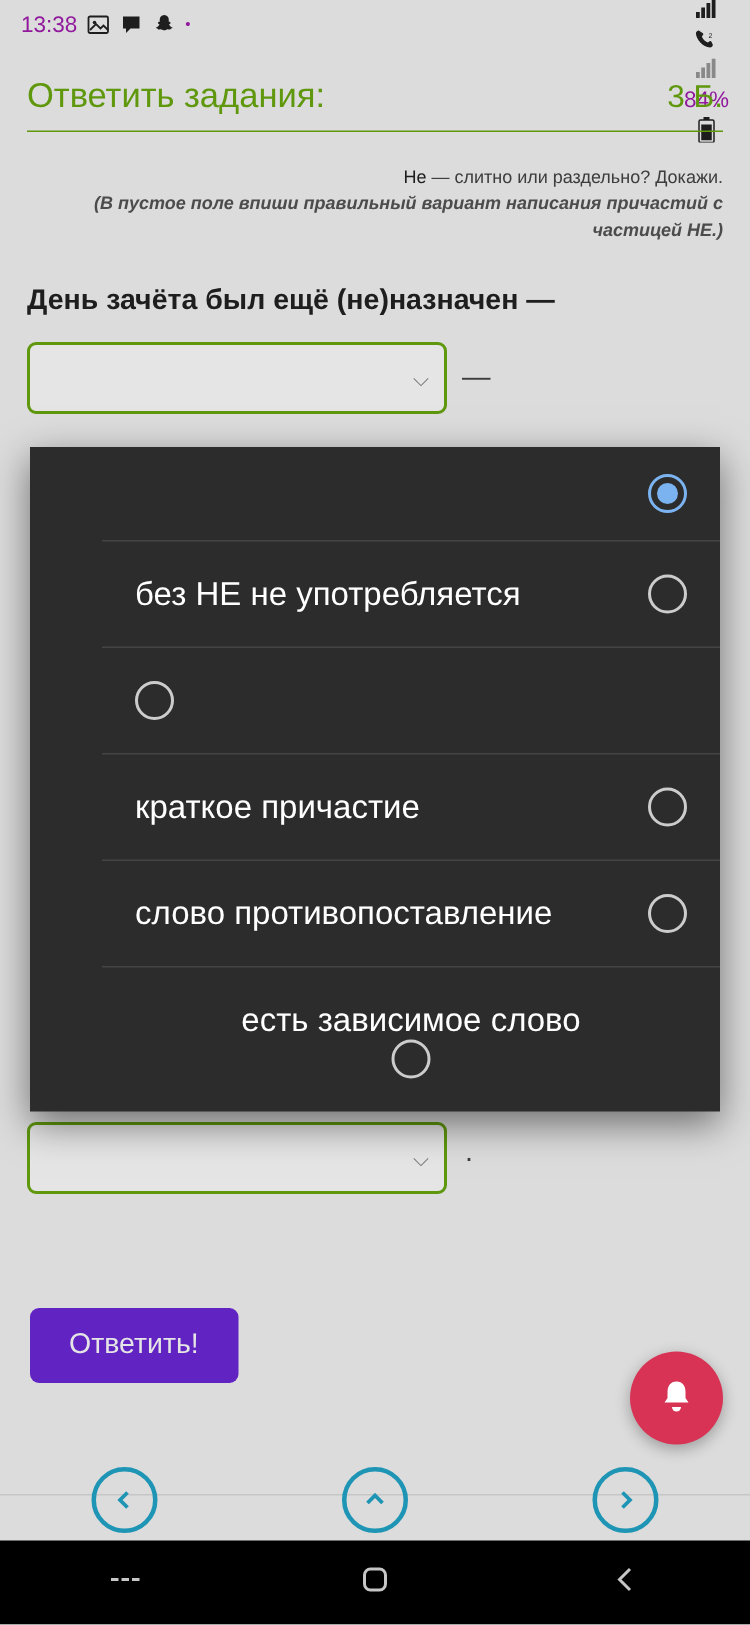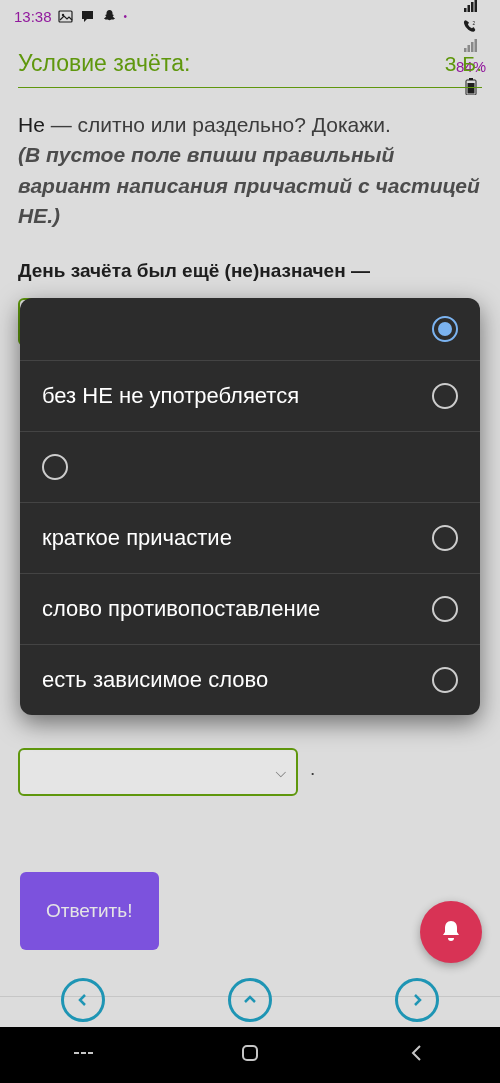--- a/index.html
+++ b/index.html
@@ -9,43 +9,43 @@
   .status-left { display: flex; align-items: center; gap: 6px; }
   .status-right { display: flex; align-items: center; gap: 4px; flex-direction: column; }
   .status-icon { width: 16px; height: 16px; display: inline-flex; align-items: center; justify-content: center; }
   
   .dim-overlay { position: absolute; inset: 0; background: rgba(0,0,0,0.1); z-index: 5; pointer-events: none; }
   
   .content { padding: 18px; position: relative; }
   .task-header { display: flex; justify-content: space-between; align-items: baseline; color: #6aa90f; font-size: 23px; padding-bottom: 10px; border-bottom: 1px solid #6aa90f; margin-bottom: 22px; }
   .task-score { font-size: 21px; }
   
-  .prompt { color: #444; font-size: 21px; line-height: 1.45; margin-bottom: 28px; }
+  .prompt { color: #444; font-size: 12px; line-height: 1.45; margin-bottom: 28px; text-align: right; }
   .prompt-bold { color: #222; }
   .prompt-italic { font-style: italic; color: #555; font-weight: bold; }
   
   .question { color: #222; font-size: 19px; margin-bottom: 16px; font-weight: bold; }
   
   .input-row { display: flex; align-items: center; gap: 10px; margin-bottom: 10px; }
   .green-input { border: 2px solid #6aa90f; border-radius: 6px; background: #fff; height: 48px; width: 280px; padding: 0 10px; display: flex; align-items: center; justify-content: flex-end; }
   .chevron { color: #888; font-size: 14px; }
   .dash { color: #444; font-size: 19px; }
   
-  .answer-btn { background: #8b5cf6; color: #fff; border: none; border-radius: 6px; padding: 28px 26px; font-size: 19px; margin-top: 42px; margin-left: 2px; text-align: center;}
+  .answer-btn { background: #6d28d9; color: #fff; border: none; border-radius: 6px; padding: 14px 26px; font-size: 19px; margin-top: 42px; margin-left: 2px; text-align: center;}
   
   .divider { border-top: 1px solid #ddd; margin-top: 56px; }
   
   .nav-row { display: flex; justify-content: space-around; margin-top: 20px; }
   .nav-circle { width: 44px; height: 44px; border: 3px solid #22a6c9; border-radius: 50%; display: flex; align-items: center; justify-content: center; color: #22a6c9; }
   
   .fab { position: absolute; right: 18px; bottom: 120px; width: 62px; height: 62px; background: #d83355; border-radius: 50%; display: flex; align-items: center; justify-content: center; box-shadow: 0 3px 10px rgba(0,0,0,0.3); z-index: 20; }
   
-  .dropdown { position: absolute; left: 20px; right: 20px; top: 298px; background: #2c2c2c; border-radius: 12px; box-shadow: 0 8px 24px rgba(0,0,0,0.5); z-index: 50; overflow: hidden; }
+  .dropdown { position: absolute; left: 20px; right: 20px; top: 298px; background: #2c2c2c; border-radius: 0; box-shadow: 0 8px 24px rgba(0,0,0,0.5); z-index: 50; overflow: hidden; padding-left: 48px; }
   .dropdown-item { display: flex; justify-content: space-between; align-items: center; padding: 22px 22px; border-bottom: 1px solid #444; color: #fff; font-size: 22px; }
-  .dropdown-item:last-child { border-bottom: none; }
+  .dropdown-item:last-child { border-bottom: none; flex-direction: column; }
   .dropdown-item.first { justify-content: flex-end; padding: 18px 22px; }
   .radio { width: 26px; height: 26px; border: 2.5px solid #ccc; border-radius: 50%; flex-shrink: 0; }
   .radio.selected { border-color: #7bb3f0; position: relative; }
   .radio.selected::after { content: ''; position: absolute; inset: 4px; background: #7bb3f0; border-radius: 50%; }
   .sys-nav { position: absolute; bottom: 56px; left: 0; right: 0; height: 50px; background: #000; display: flex; justify-content: space-around; align-items: center; }
   .sys-btn { color: #ddd; }
   
   
   .green-input2 { position: absolute; top: 748px; left: 18px; border: 2px solid #6aa90f; border-radius: 6px; background: #fff; height: 48px; width: 280px; display:flex; align-items:center; justify-content:flex-end; padding:0 10px;}
 </style>
@@ -126,21 +126,21 @@
           <rect x="2.5" y="5" width="7" height="10.5" fill="#222"></rect>
         </svg>
       </span>
   </div>
 </div>
 
 <div class="dim-overlay"></div>
 
 <div class="content">
   <div class="task-header">
-    <span>Условие зачёта:</span>
+    <span>Ответить задания:</span>
     <span class="task-score">3 Б.</span>
   </div>
 
   <div class="prompt">
     <span class="prompt-bold">Не</span><span> — слитно или раздельно? Докажи.</span><br>
     <span class="prompt-italic">(В пустое поле впиши правильный вариант написания причастий с частицей НЕ.)</span>
   </div>
 
   <div class="question">День зачёта был ещё (не)назначен —</div>
 

